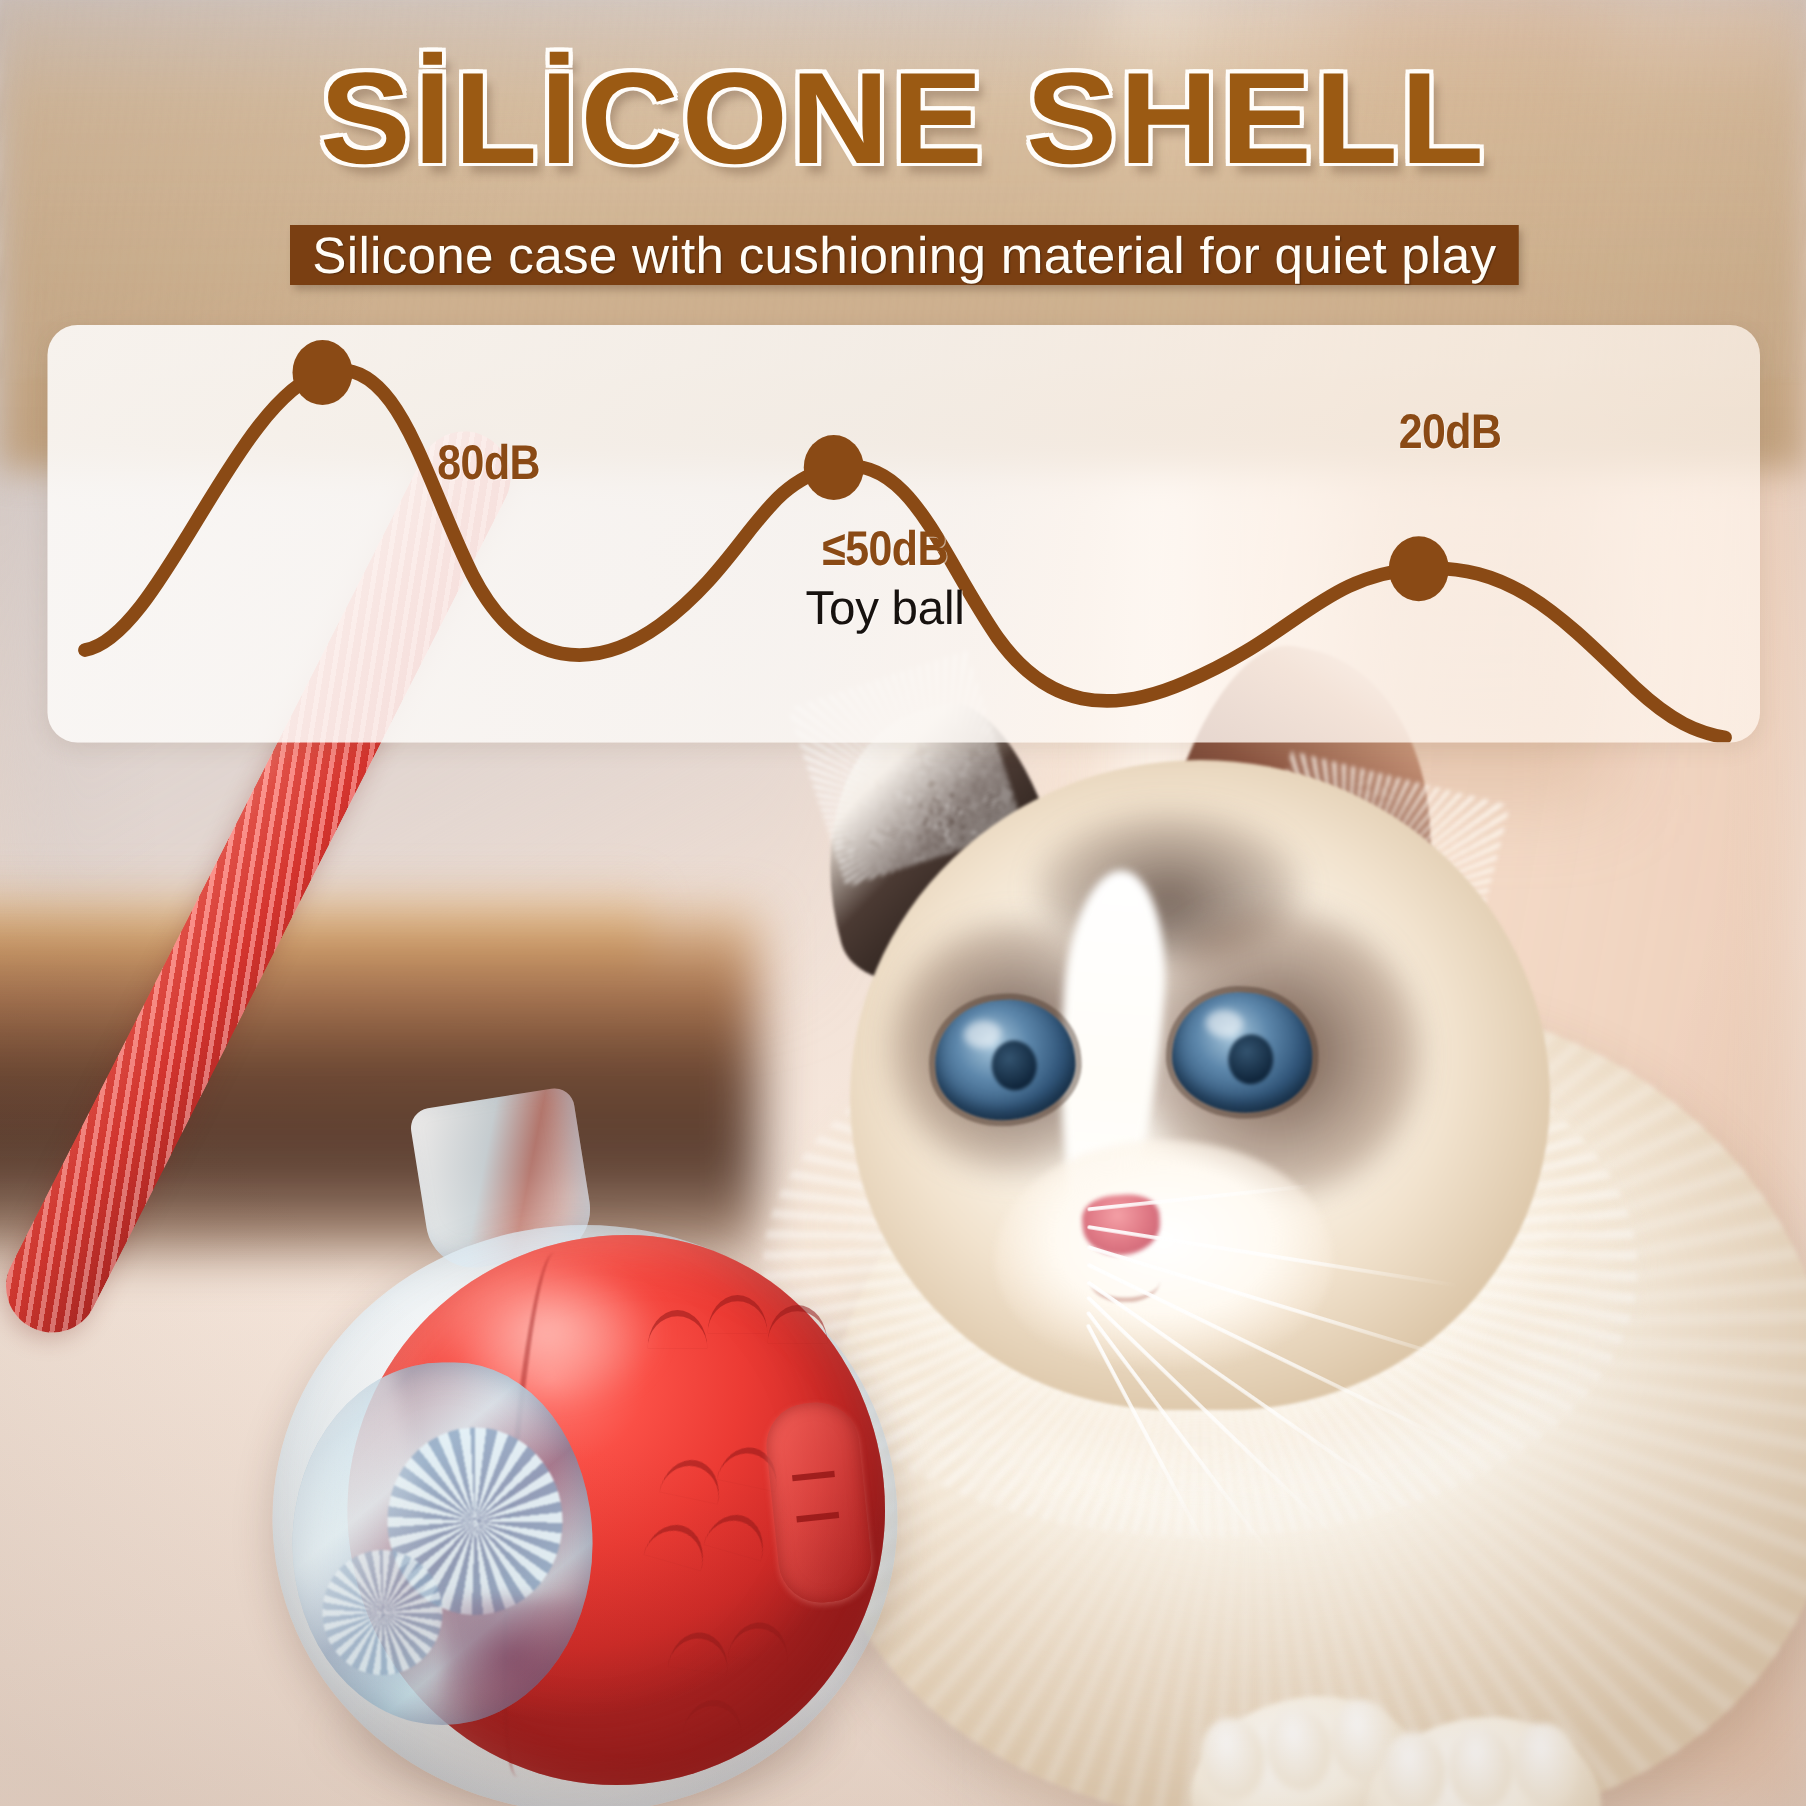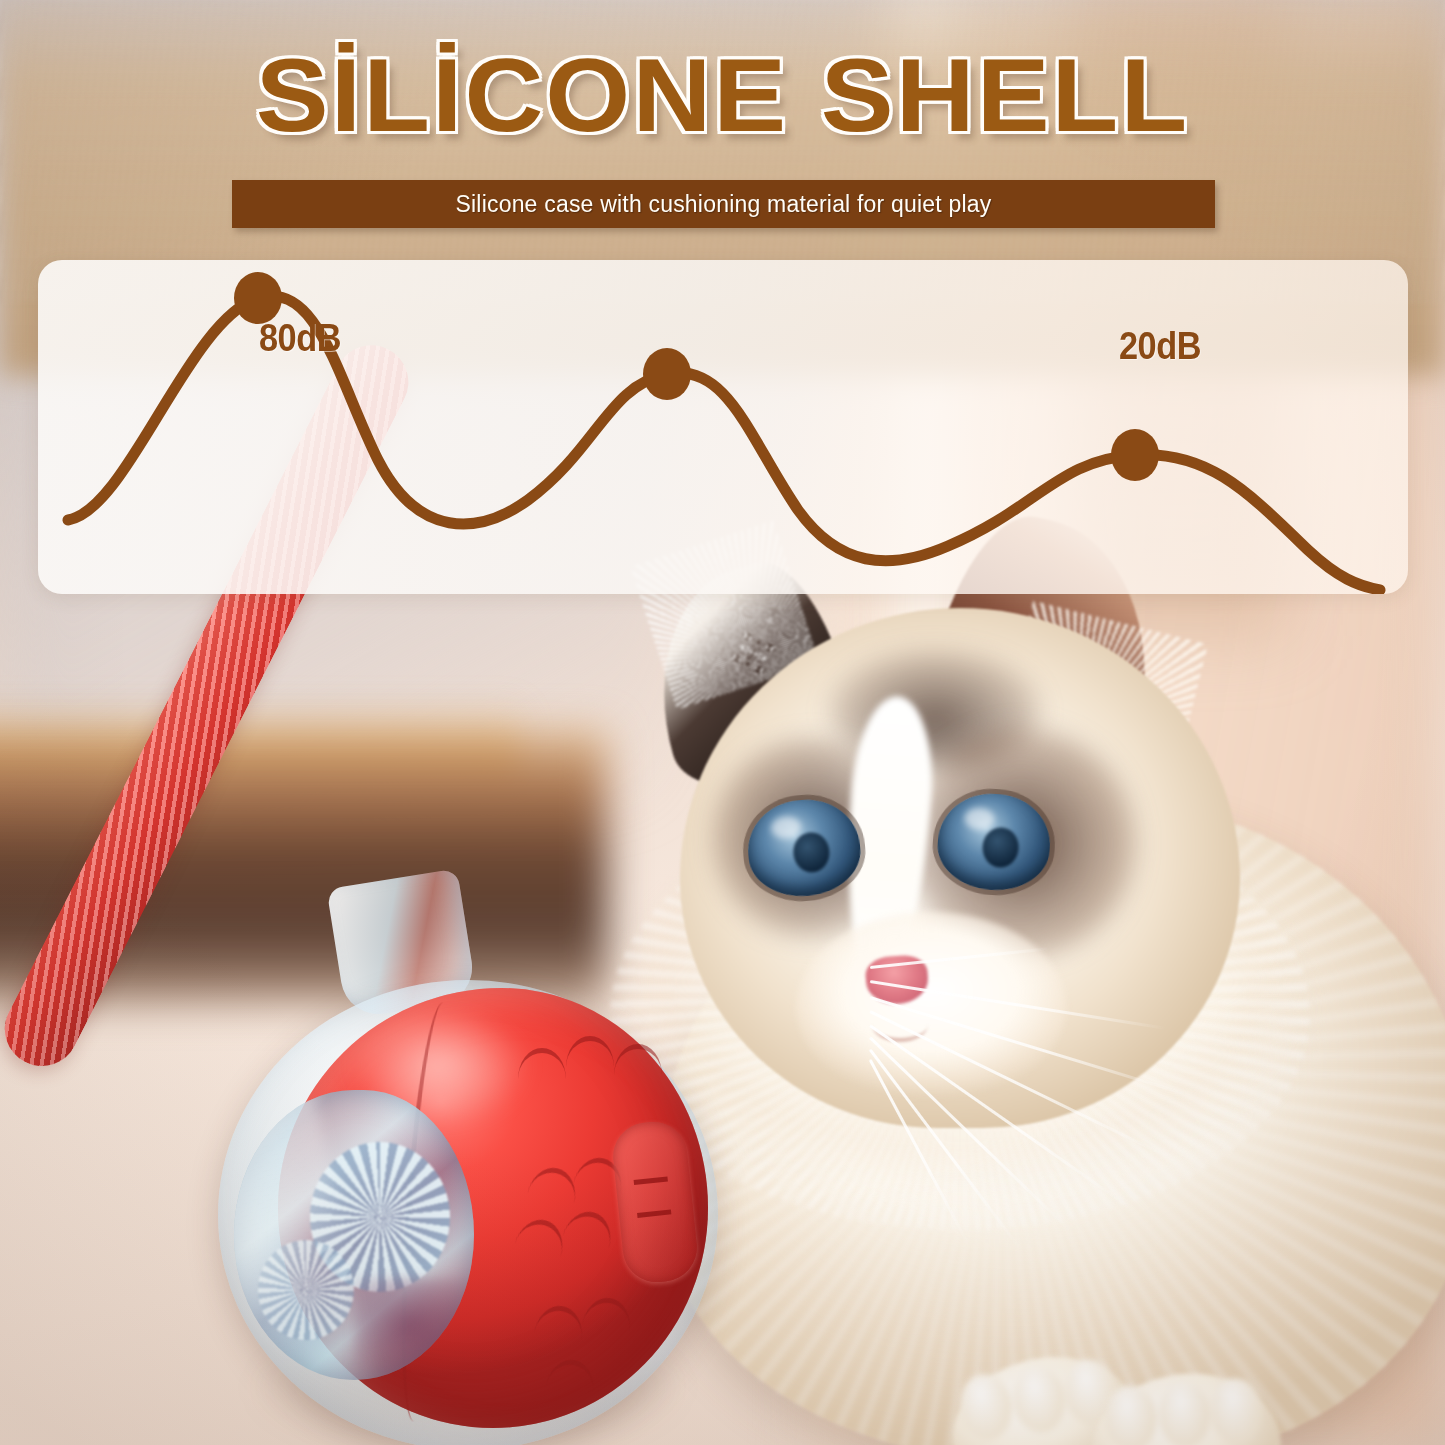--- a/index.html
+++ b/index.html
@@ -331,21 +331,21 @@
        6px 8px 7px rgba(90,60,40,0.30);
     white-space: nowrap;
   }
   .subtitle-bar {
     position: absolute; left: 232px; top: 180px; width: 983px; height: 48px;
     background: #7a3f12;
     display: flex; align-items: center; justify-content: center;
     box-shadow: 3px 4px 6px rgba(70,44,26,0.28);
   }
   .subtitle-text {
-    font-size: 23px; color: #fffdf7; font-weight: 400;
+    font-size: 41px; color: #fffdf7; font-weight: 400;
     letter-spacing: .2px; white-space: nowrap;
     text-shadow: 1px 1px 1px rgba(40,20,8,0.4);
   }
 
   
   .chart-panel {
     position: absolute; left: 38px; top: 260px; width: 1370px; height: 334px;
     border-radius: 24px;
     background: linear-gradient(100deg, rgba(252,250,248,0.90) 0%, rgba(250,247,244,0.86) 46%, rgba(255,248,242,0.80) 72%, rgba(255,246,238,0.74) 100%);
     box-shadow: 0 4px 18px rgba(110,80,60,0.12);
@@ -468,22 +468,26 @@
                C 690 102, 712 180, 760 250
                C 800 306, 850 312, 910 286
                C 1000 248, 1020 200, 1097 195
                C 1170 190, 1210 232, 1270 290
                C 1300 318, 1320 326, 1342 330" fill="none" stroke="#8a4a15" stroke-width="11" stroke-linecap="round"></path>
       <ellipse cx="220" cy="38" rx="24" ry="26" fill="#8a4a15"></ellipse>
       <ellipse cx="629" cy="114" rx="24" ry="26" fill="#8a4a15"></ellipse>
       <ellipse cx="1097" cy="195" rx="24" ry="26" fill="#8a4a15"></ellipse>
     </svg>
 
-    <div class="lbl" style="left:112px; top:56px; width:300px;">
+    <div class="lbl" style="left:112px; top:89px; width:300px;text-align:right;">
       <span class="db">80dB</span>
+    </div>
+    <div class="lbl" style="left:530px; top:158px; width:280px;">
+      <span class="db">≤50dB</span>
+      <span class="nm">Toy ball</span>
     </div>
     <div class="lbl" style="left:992px; top:64px; width:260px;">
       <span class="db">20dB</span>
     </div>
   </div>
 
   <div class="title">SİLİCONE SHELL</div>
   <div class="subtitle-bar">
     <span class="subtitle-text">Silicone case with cushioning material for quiet play</span>
   </div>

